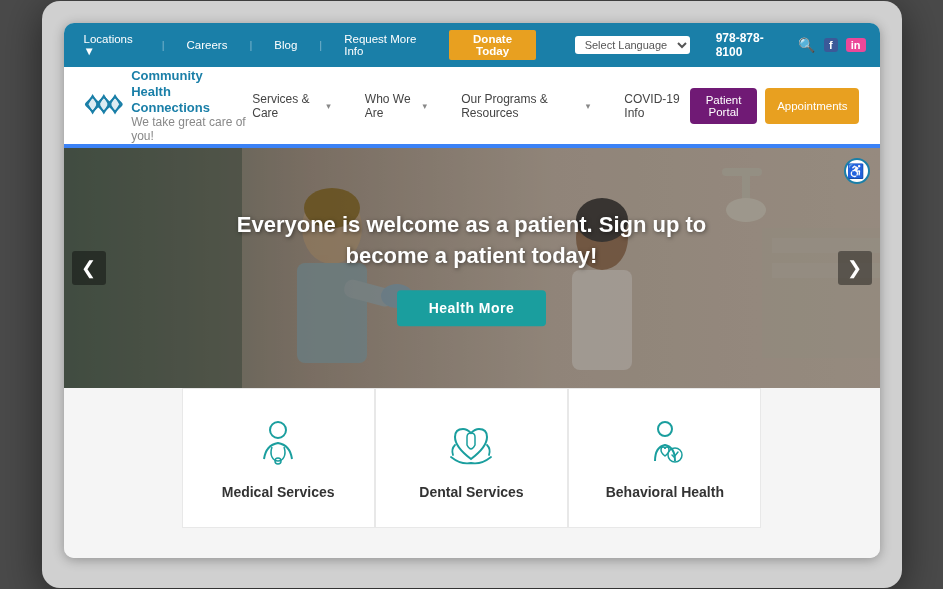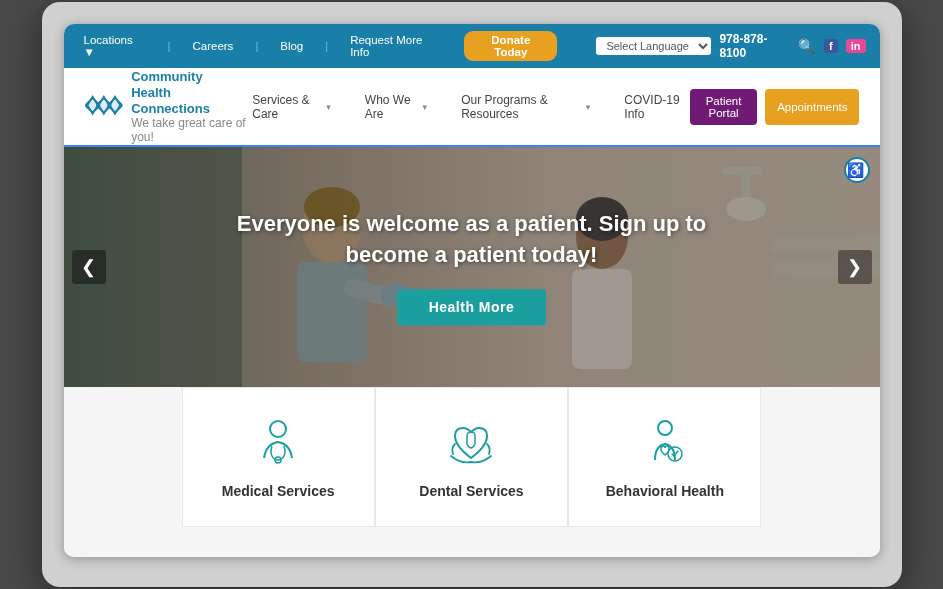--- a/index.html
+++ b/index.html
@@ -45,30 +45,30 @@
       padding: 2px 6px;
     }
     .top-bar-left .sep {
       color: rgba(255,255,255,0.4);
       font-size: 11px;
     }
     .btn-donate {
       background: #e8a020;
       color: #fff;
       border: none;
-      border-radius: 9px;
+      border-radius: 2px;
       padding: 3px 10px;
       font-size: 11.5px;
       cursor: pointer;
       font-weight: bold;
     }
     .top-bar-right {
       display: flex;
       align-items: center;
-      gap: 8px;
+      gap: 26px;
       margin-left: 33px;
     }
     .lang-select {
       background: #fff;
       border: none;
       border-radius: 3px;
       padding: 2px 6px;
       font-size: 11px;
       color: #555;
     }
@@ -87,21 +87,21 @@
       font-size: 14px;
       cursor: pointer;
     }
     
     .nav-bar {
       background: #fff;
       display: flex;
       align-items: center;
       justify-content: space-between;
       padding: 1px 20px;
-      border-bottom: 2px solid #3b82f6;
+      border-bottom: 4px solid #3b82f6;
     }
     .logo-area {
       display: flex;
       align-items: center;
       gap: 8px;
     }
     .logo-icon {
       width: 46px;
       height: 36px;
     }

